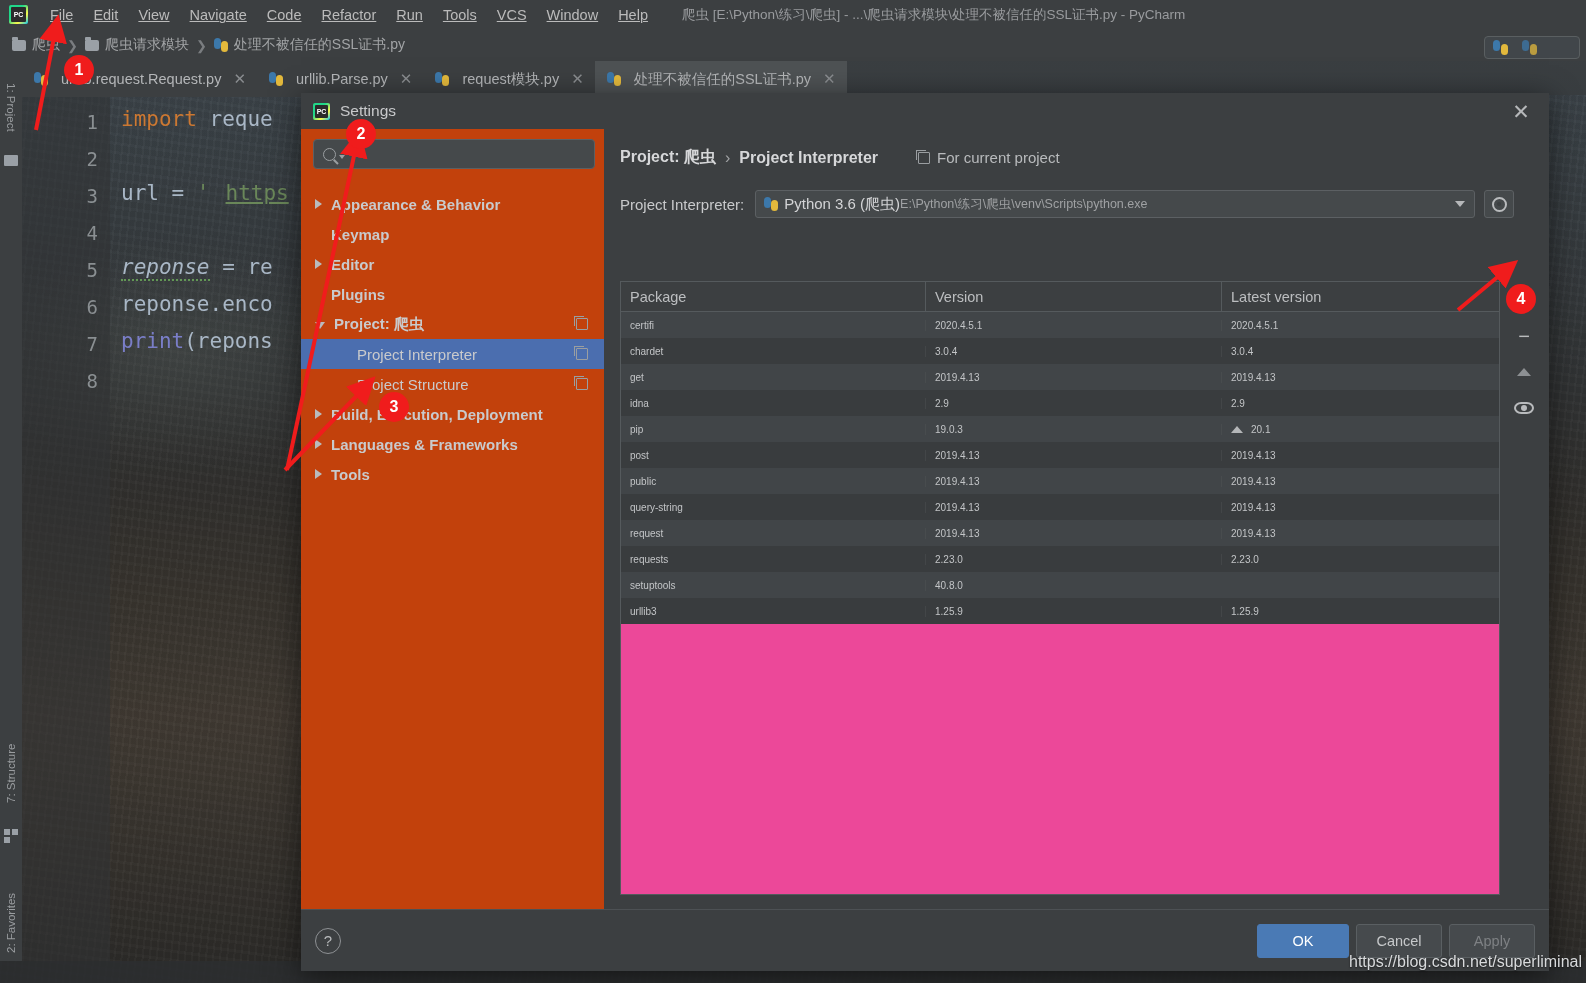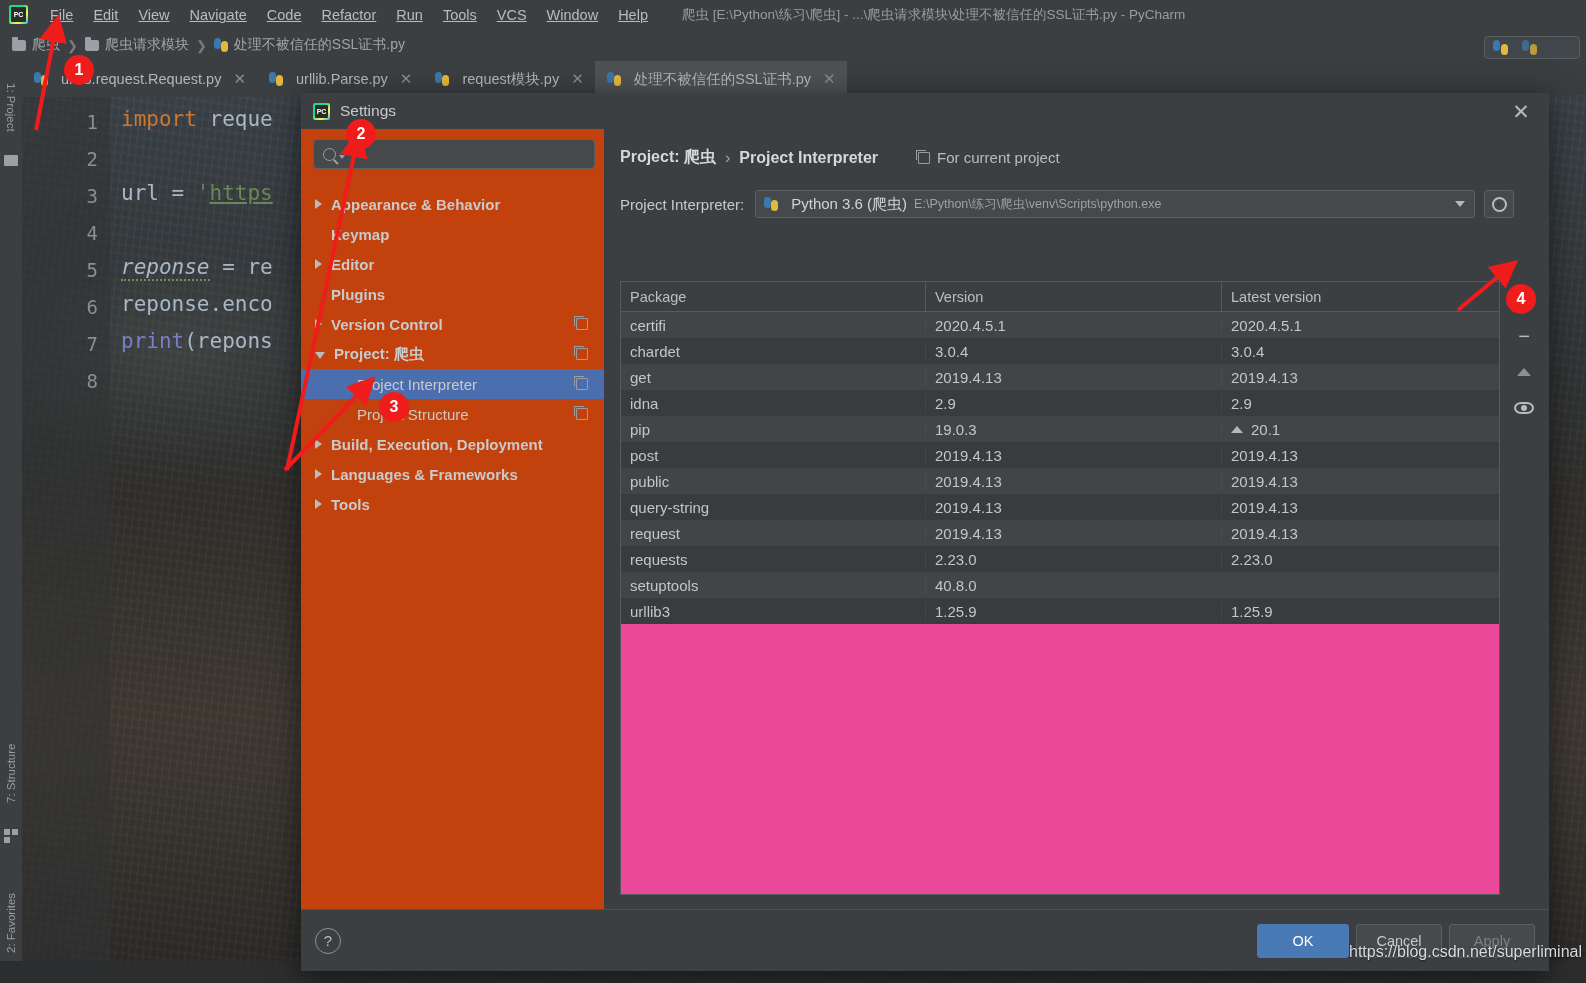--- a/index.html
+++ b/index.html
@@ -97,21 +97,21 @@
     position:absolute;left:22px;top:97px;width:88px;bottom:22px;
     background:rgba(49,51,53,.55);
   }
   .gutline{ position:absolute;right:12px;color:#8a8f92;font-size:19px;font-family:"DejaVu Sans Mono",monospace;}
   .codearea{ position:absolute;left:110px;top:97px;right:0;bottom:22px;}
   .codeline{
     position:absolute;left:11px;font-family:"DejaVu Sans Mono",monospace;font-size:21px;white-space:pre;
   }
   .c-kw{color:#cc7832;} .c-txt{color:#a9b7c6;} .c-str{color:#6a8759;} .c-fn{color:#7a7ec8;}
   .squig{ border-bottom:2px dotted #629755;font-style:italic; }
-  .underl{ text-decoration:underline; text-decoration-color:#6a8759;}
+  .underl{ text-decoration:underline; text-decoration-color:#6a8759;margin-left:16px;}
 
   
   .runcfg{
     position:absolute;right:6px;top:36px;height:23px;width:96px;border:1px solid #5a5f61;border-radius:4px;
     background:#41464a; display:flex;align-items:center;gap:8px;padding:0 8px; z-index:5;
   }
   .runcfg .ico-py{width:15px;height:15px;}
 
   
   .dialog{
@@ -167,21 +167,21 @@
     position:absolute;left:303px;top:36px;right:0;bottom:62px;background:#3c3f41;
   }
   .bread2{ display:flex;align-items:center;padding:18px 0 0 16px;color:#d6d7d9;font-size:16px;font-weight:bold;}
   .bread2 .sep{color:#a0a2a4;margin:0 9px;font-weight:normal;}
   .forcur{ display:flex;align-items:center;gap:7px;margin-left:40px;color:#b9bbbd;font-size:15px;font-weight:normal;}
 
   .interp-row{ display:flex;align-items:center;padding:22px 0 0 16px; }
   .interp-label{ color:#c8c9cb;font-size:15px; }
   .interp-combo{
     margin-left:11px;width:720px;height:28px;background:#45494b;border:1px solid #5c6063;border-radius:3px;
-    display:flex;align-items:center;padding:0 8px;gap:7px;position:relative;
+    display:flex;align-items:center;padding:0 8px;position:relative;
   }
   .interp-combo .nm{color:#d3d4d6;font-size:15px;white-space:nowrap;}
   .interp-combo .pth{color:#9fa1a3;font-size:12.5px;white-space:nowrap;}
   .combo-caret{
     position:absolute;right:9px;width:0;height:0;border-left:5px solid transparent;border-right:5px solid transparent;border-top:6px solid #b6b8ba;
   }
   .gear-btn{
     margin-left:9px;width:30px;height:28px;background:#45494b;border:1px solid #5c6063;border-radius:3px;
     display:flex;align-items:center;justify-content:center;
   }
@@ -196,21 +196,21 @@
   }
   .tbl-head{ display:flex;height:30px;background:#3c3f41;border-bottom:1px solid #555a5d; }
   .th{ color:#bcbec0;font-size:14.5px;display:flex;align-items:center;padding-left:9px; }
   .th + .th{ border-left:1px solid #555a5d; }
   .col-pkg{ width:304px;flex:none; }
   .col-ver{ width:296px;flex:none; }
   .col-lat{ flex:1; }
   .tr{ display:flex;height:26px;align-items:center; }
   .tr.odd{ background:#414548; }
   .tr.even{ background:#393c3e; }
-  .td{ color:#c3c5c7;font-size:15px;padding-left:9px;display:flex;align-items:center;gap:8px; }
+  .td{ color:#c3c5c7;font-size:10px;padding-left:9px;display:flex;align-items:center;gap:8px; }
   .td + .td{ border-left:1px solid rgba(85,90,93,.35); }
   .up-arrow{
     width:0;height:0;border-left:6px solid transparent;border-right:6px solid transparent;border-bottom:7px solid #b4b6b8;
   }
 
   
   .tbl-side{ position:absolute;right:6px;top:152px;width:38px;display:flex;flex-direction:column;align-items:center;gap:14px;padding-top:8px; }
   .sideicon{ width:22px;height:22px;display:flex;align-items:center;justify-content:center;color:#b9bbbd;font-size:22px;line-height:1; }
   .tri-up{width:0;height:0;border-left:7px solid transparent;border-right:7px solid transparent;border-bottom:8px solid #8d9093;}
   .eye{ width:20px;height:12px;border:2px solid #b9bbbd;border-radius:50%/70% 70% 70% 70%;position:relative; }
@@ -235,21 +235,21 @@
 
   
   .anno{ position:absolute; z-index:60; pointer-events:none; }
   .badge{
     position:absolute;z-index:61;width:30px;height:30px;border-radius:50%;background:#f01c1c;color:#fff;
     font-size:16px;font-weight:bold;display:flex;align-items:center;justify-content:center;
   }
 
   
   .wm{
-    position:absolute;right:4px;bottom:22px;color:#d8dadc;font-size:16px;z-index:70;
+    position:absolute;right:4px;bottom:12px;color:#d8dadc;font-size:16px;z-index:70;
     text-shadow:0 1px 2px rgba(0,0,0,.6);
   }
   
   .botstrip{ position:absolute;left:0;right:0;bottom:0;height:22px;background:rgba(44,46,48,.85);z-index:4; }
 </style>
 </head>
 <body>
 
 <div id="root">
 
@@ -384,25 +384,20 @@
           </div>
           <div class="tree-row bold">
             <span class="arrow"></span>
             <span>Editor</span>
           </div>
           <div class="tree-row bold">
             <span class="spacer"></span>
             <span>Plugins</span>
           </div>
           <div class="tree-row bold">
-            <span class="arrow"></span>
-            <span>Version Control</span>
-            <span class="copy-ico"></span>
-          </div>
-          <div class="tree-row bold">
             <span class="arrow down"></span>
             <span>Project: 爬虫</span>
             <span class="copy-ico"></span>
           </div>
           <div class="tree-row child sel">
             <span>Project Interpreter</span>
             <span class="copy-ico"></span>
           </div>
           <div class="tree-row child">
             <span>Project Structure</span>

